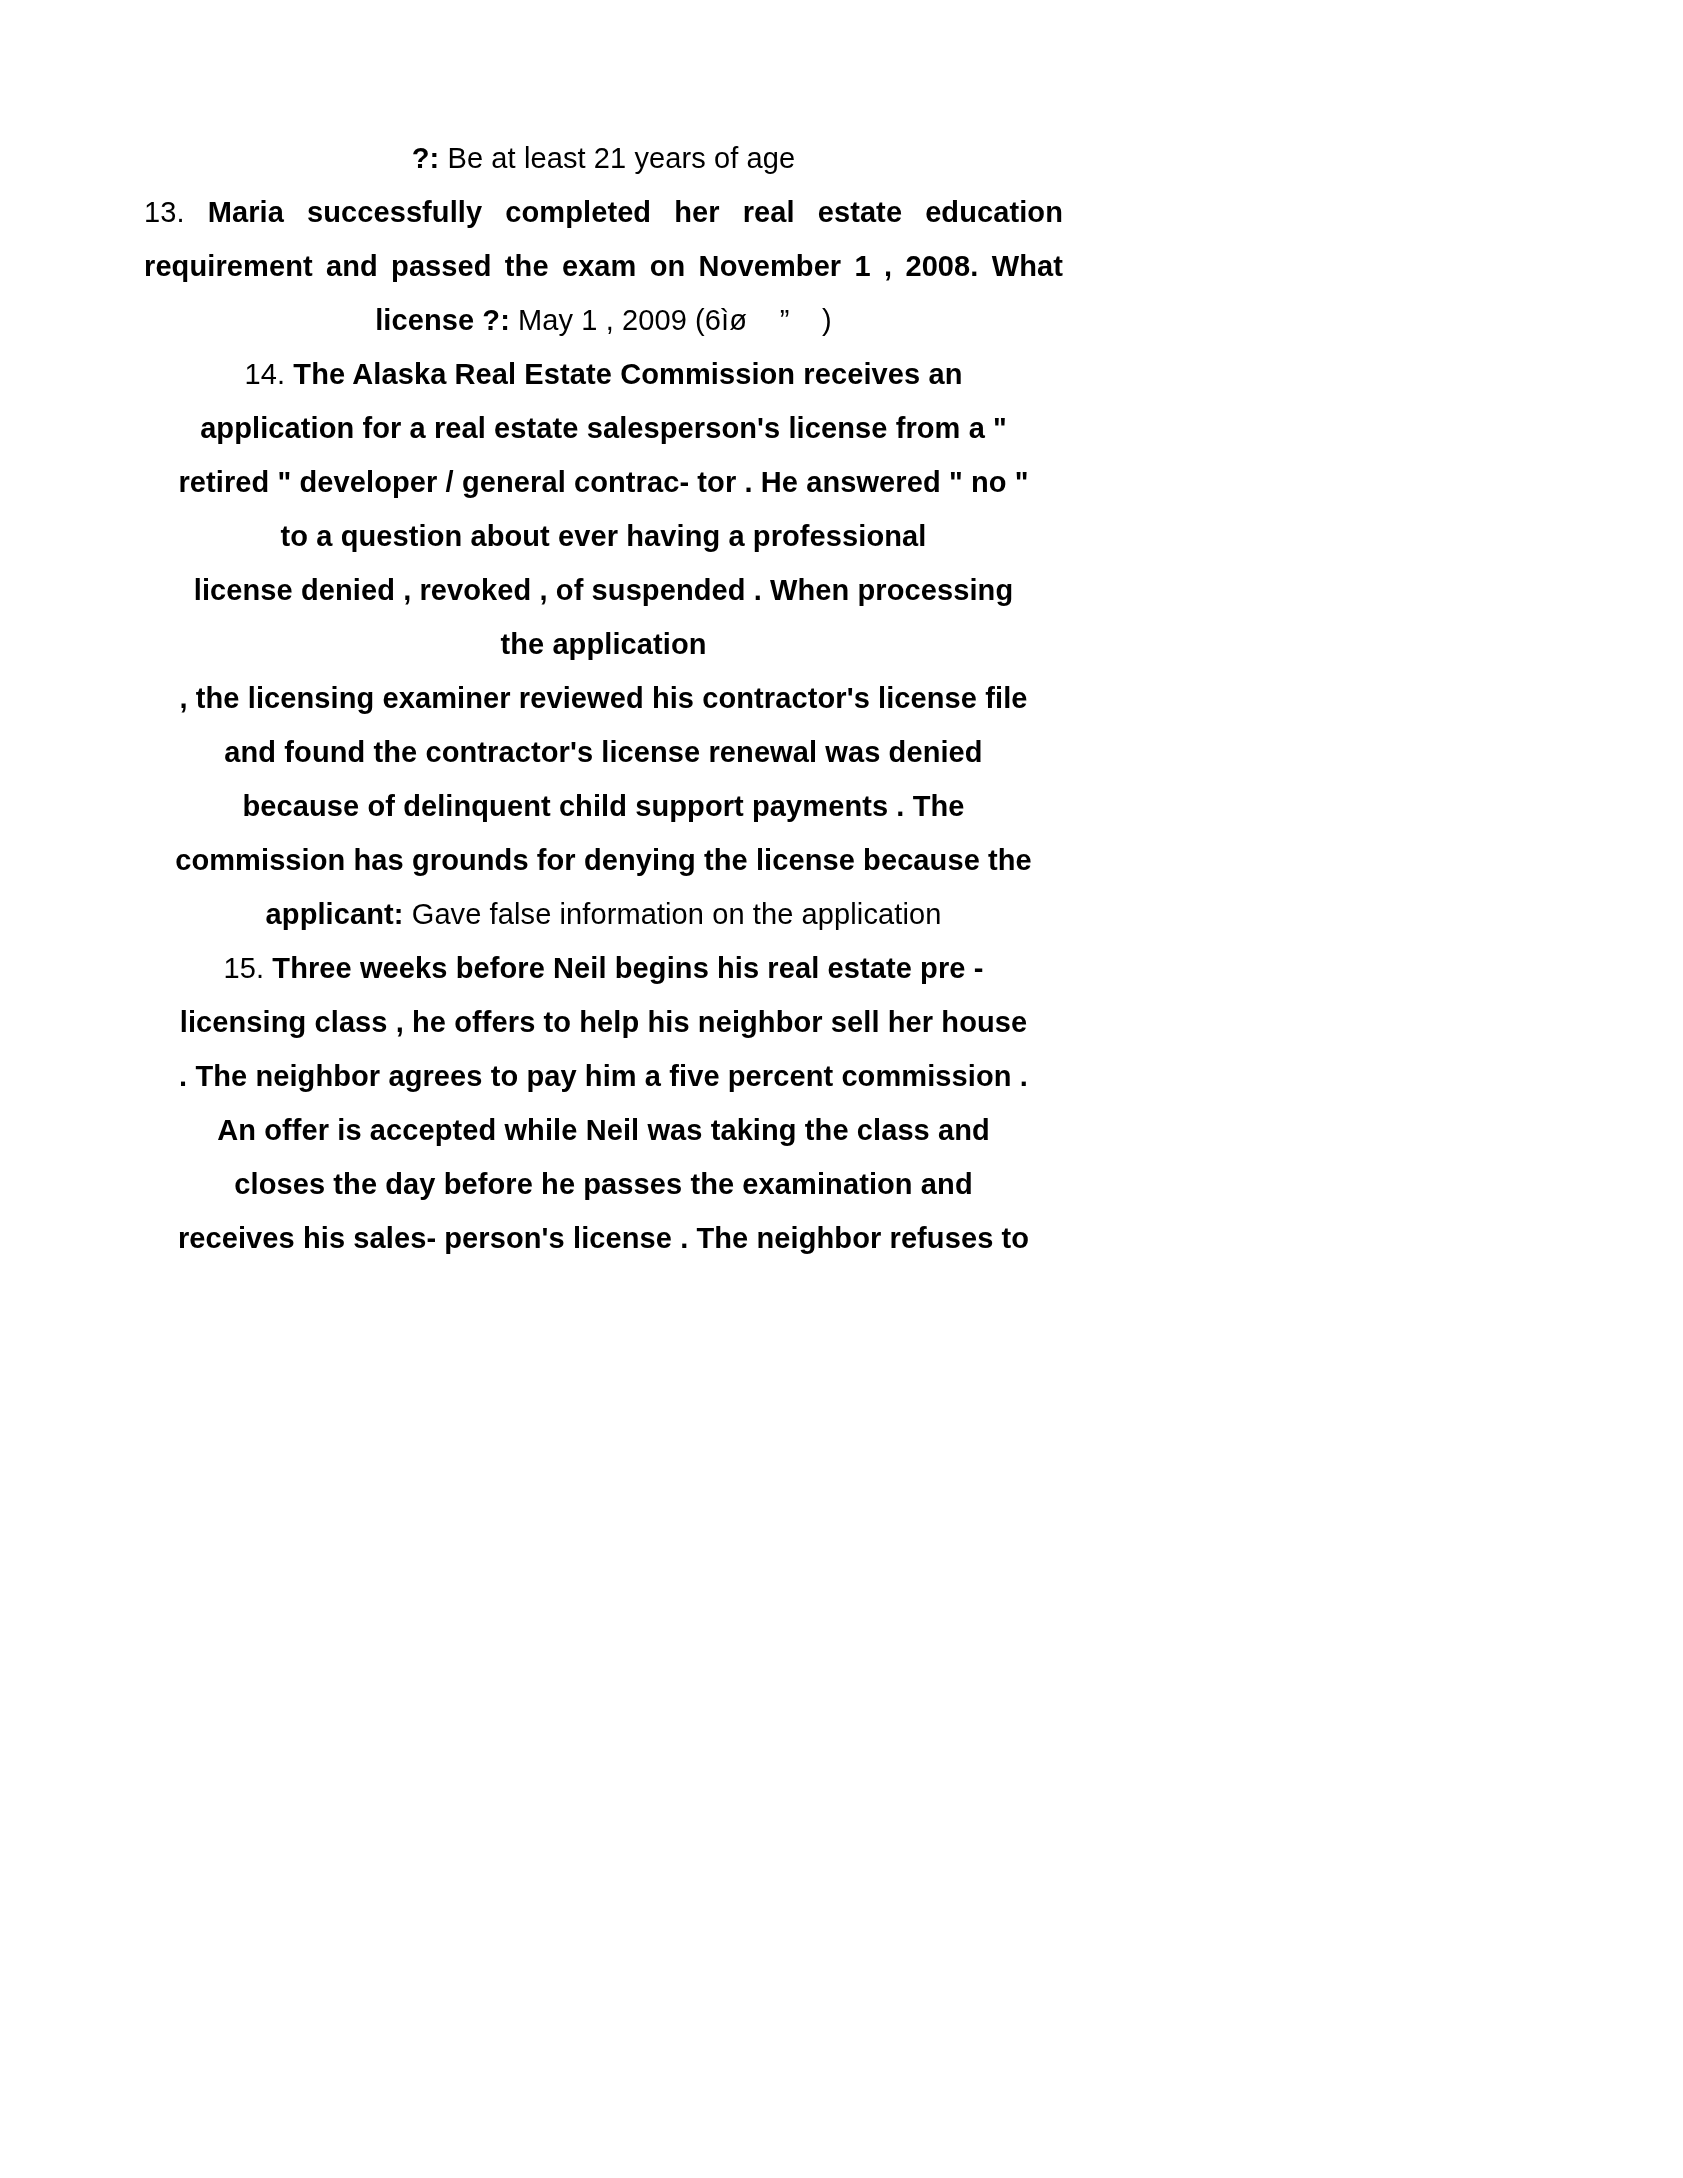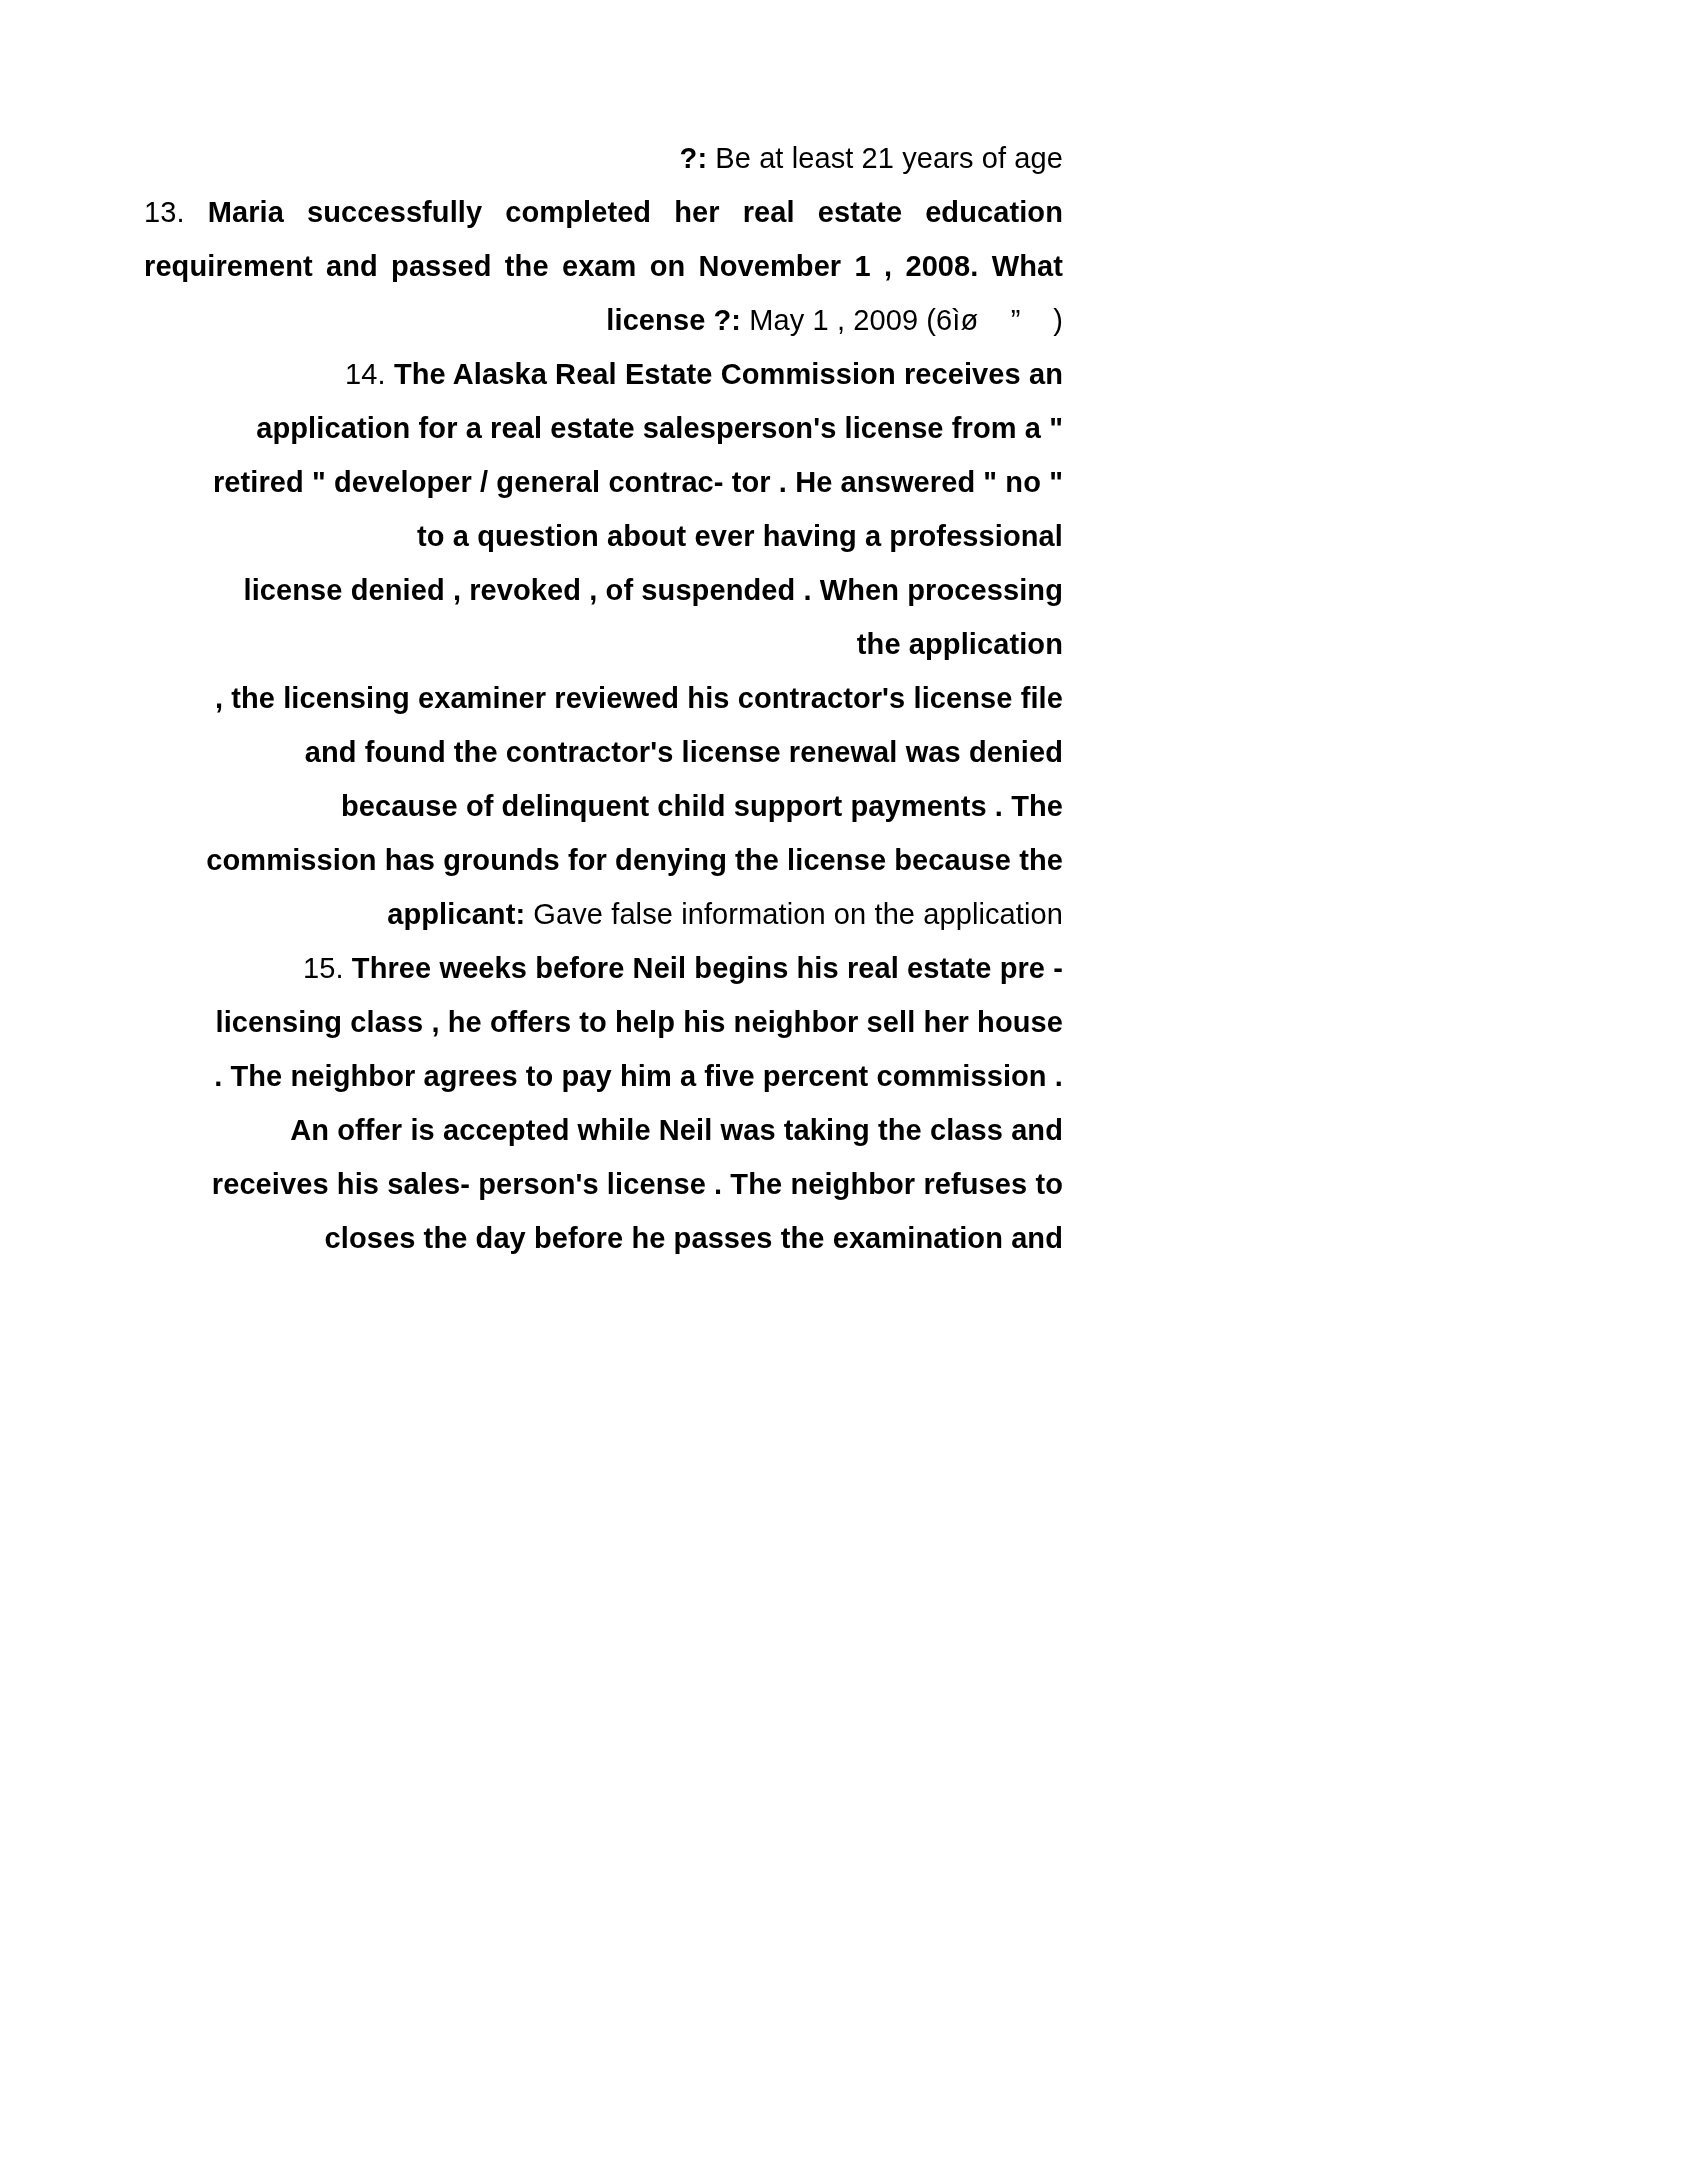--- a/index.html
+++ b/index.html
@@ -28,21 +28,21 @@
     font-size: 29px;
     line-height: 54px;
     letter-spacing: 0.1px;
   }
   .paragraph {
     margin: 0;
     padding: 0;
   }
   .line {
     white-space: pre;           
-    text-align: right;
+    text-align: center;
   }
   .line.justify {
     white-space: normal;        
     text-align: justify;
     text-align-last: justify;
   }
   .run {
     font-weight: 400;
   }
   .run.bold {
@@ -73,18 +73,18 @@
         <div class="line"><span class="run bold">and found the contractor's license renewal was denied</span></div>
         <div class="line"><span class="run bold">because of delinquent child support payments . The</span></div>
         <div class="line"><span class="run bold">commission has grounds for denying the license because the</span></div>
         <div class="line"><span class="run bold">applicant:</span><span class="run"> Gave false information on the application</span></div>
       </div>
       <div class="paragraph">
         <div class="line"><span class="run">15. </span><span class="run bold">Three weeks before Neil begins his real estate pre -</span></div>
         <div class="line"><span class="run bold">licensing class , he offers to help his neighbor sell her house</span></div>
         <div class="line"><span class="run bold">. The neighbor agrees to pay him a five percent commission .</span></div>
         <div class="line"><span class="run bold">An offer is accepted while Neil was taking the class and</span></div>
+        <div class="line"><span class="run bold">closes the day before he passes the examination and</span></div>
         <div class="line"><span class="run bold">receives his sales- person's license . The neighbor refuses to</span></div>
-        <div class="line"><span class="run bold">closes the day before he passes the examination and</span></div>
       </div>
     </div>
 </div>
 
 
 </body></html>

